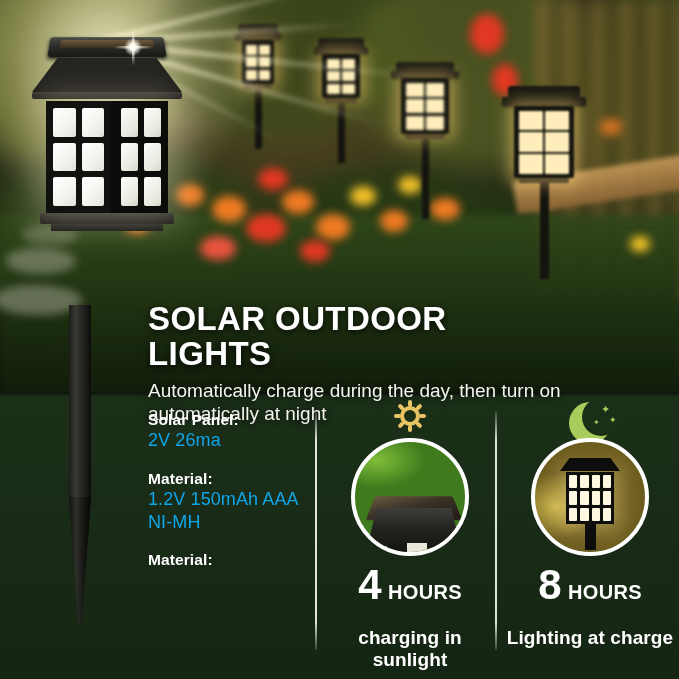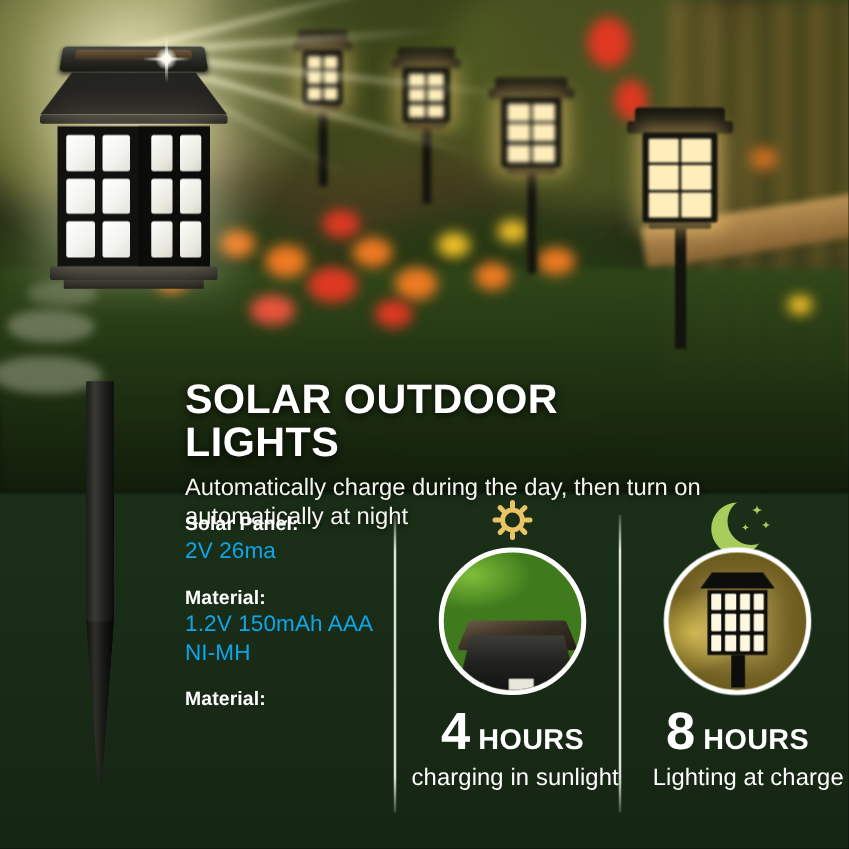--- a/index.html
+++ b/index.html
@@ -312,24 +312,24 @@
     box-shadow:0 0 20px 7px rgba(255,228,150,.4);
   }
   .lil .lcage i{ background:#fff8e0; border-radius:1px; }
   .lil .lpost{ width:11px; height:26px; margin:0 auto; background:#0d0d0b; }
 
   .hours{
     margin-top:8px; color:#ffffff; line-height:1;
     display:flex; align-items:baseline; justify-content:center; gap:7px;
   }
   .hnum{ font-size:42px; font-weight:bold; letter-spacing:-.5px; }
-  .hword{ font-size:23px; font-weight:bold; letter-spacing:.3px; }
+  .hword{ font-size:20px; font-weight:bold; letter-spacing:.3px; }
   .hdesc{
-    margin-top:6px; color:#ffffff; font-size:19px; font-weight:normal;
-    line-height:1.14; letter-spacing:.1px;text-align:right;
+    margin-top:21px; color:#ffffff; font-size:19px; font-weight:bold;
+    line-height:1.14; letter-spacing:.1px;
   }
 </style>
 </head>
 <body>
 
 <div class="poster">
 
   <div class="photo">
     <div class="blob leafA"></div>
     <div class="blob leafB"></div>

